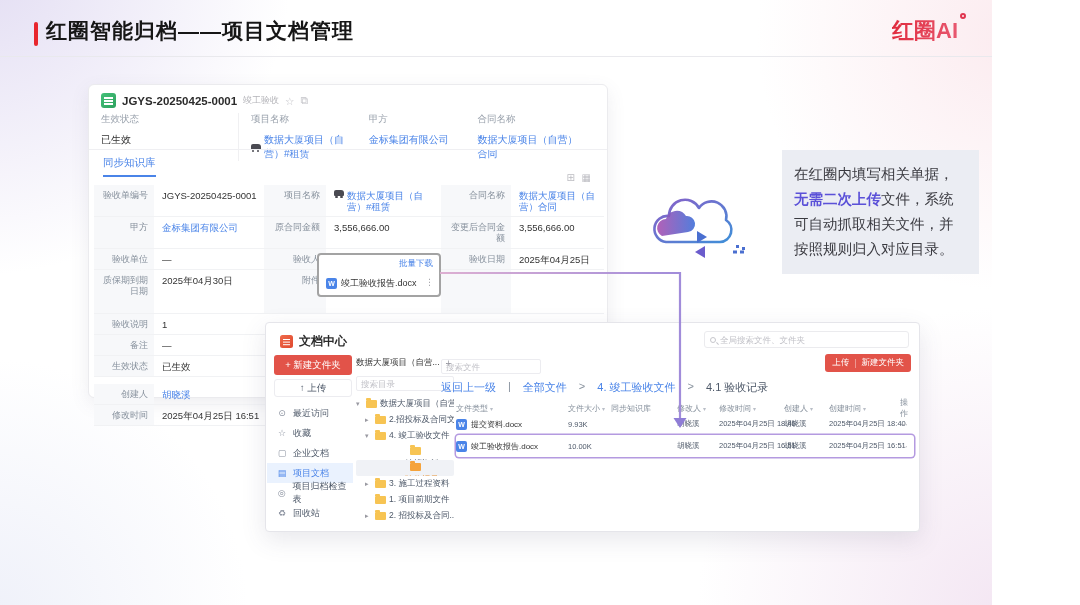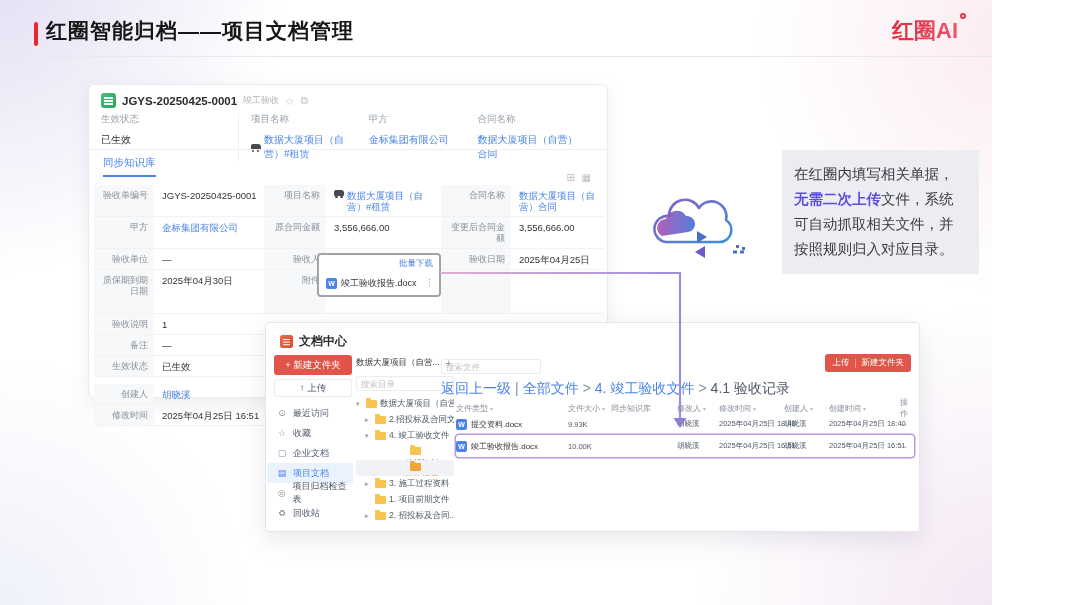--- a/index.html
+++ b/index.html
@@ -85,21 +85,21 @@
   .tree-item{ display:flex; align-items:center; gap:3px; height:16px; font-size:8.5px; color:#4e5969; white-space:nowrap; overflow:hidden; cursor:pointer; }
   .tree-item .caret{ width:7px; font-size:7px; color:#9a9aa2; flex:0 0 auto; }
   .tree-item.lv1{ padding-left:9px; } .tree-item.lv2{ padding-left:20px;flex-direction:column; }
   .folder{ display:inline-block; width:11px; height:8px; background:#f7c453; border-radius:1px; position:relative; flex:0 0 auto; }
   .folder::before{ content:""; position:absolute; left:0; top:-2px; width:5px; height:2px; background:#f7c453; border-radius:1px 1px 0 0; }
   .tree-item.selected{ background:#f0f2f6; border-radius:2px; color:#e8963c; }
   .tree-item.selected .folder{ background:#f5a33b; } .tree-item.selected .folder::before{ background:#f5a33b; }
   .dc-search-file{ position:absolute; left:175px; top:31px; width:100px; }
   .dc-topbtns{ position:absolute; right:8px; top:31px; height:18px; background:#e25349; color:#fff; border-radius:3px; display:flex; align-items:center; font-size:8.5px; padding:0 7px; gap:5px; cursor:pointer; }
   .dc-topbtns .sep{ color:rgba(255,255,255,.55); }
-  .dc-breadcrumb{ position:absolute; left:175px; top:57px; font-size:14px; color:#86909c; display:flex; gap:4px; white-space:nowrap; }
+  .dc-breadcrumb{ position:absolute; left:175px; top:57px; font-size:11px; color:#86909c; display:flex; gap:12px; white-space:nowrap; }
   .dc-breadcrumb .blue{ color:#4a84e8; cursor:pointer; }
   .dc-breadcrumb .cur{ color:#4e5969; }
   .dc-table{ position:absolute; left:190px; top:74px; width:458px; }
   .dt-row{ display:grid; grid-template-columns:112px 43px 66px 42px 65px 45px 71px 14px; align-items:center; }
   .dt-head{ height:16px; font-size:8px; color:#86909c; }
   .dt-head .hc.sortable::after{ content:"▾"; font-size:6px; color:#b9bec7; margin-left:2px; }
   .dt-data{ height:22px; font-size:7.5px; color:#4e5969; white-space:nowrap; }
   .dt-data .name{ display:flex; align-items:center; gap:4px; color:#333; font-size:8px; overflow:hidden; }
   .dt-data .more{ color:#9a9aa2; cursor:pointer; }
   .dt-data.selected-row{ box-shadow:0 0 0 1.5px #b49ae0; border-radius:3px; }
@@ -236,20 +236,24 @@
     <line x1="97" y1="66" x2="110" y2="66" stroke="#4a6fd0" stroke-width="3" stroke-dasharray="4 3"></line>
     <rect x="100" y="59" width="3" height="3" fill="#4a6fd0"></rect>
       <rect x="106" y="61" width="3" height="3" fill="#4a6fd0"></rect>
   </svg>
 
   <div class="doc-window">
     <div class="dc-title">
       <span class="doc-icon-orange"></span>
       <span>文档中心</span>
     </div>
+    <div class="dc-global-search">
+      <span class="mag-icon"></span>
+      <input readonly="" placeholder="全局搜索文件、文件夹" style="">
+    </div>
 
     <button class="dc-newfolder">+ 新建文件夹</button>
     <button class="dc-upload"><span>↑</span> <span>上传</span></button>
 
     <div class="dc-sidebar">
       <div class="dc-side-item">
           <span class="g">⊙</span>
           <span>最近访问</span>
         </div>
       <div class="dc-side-item">

